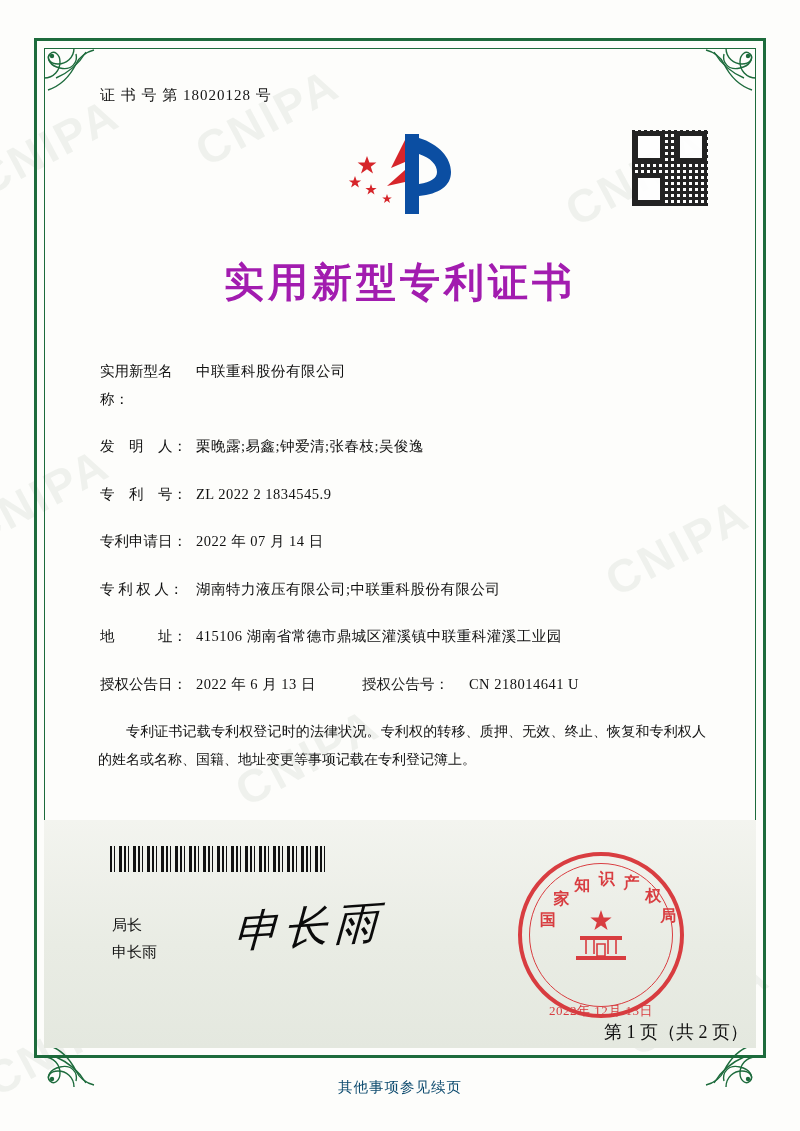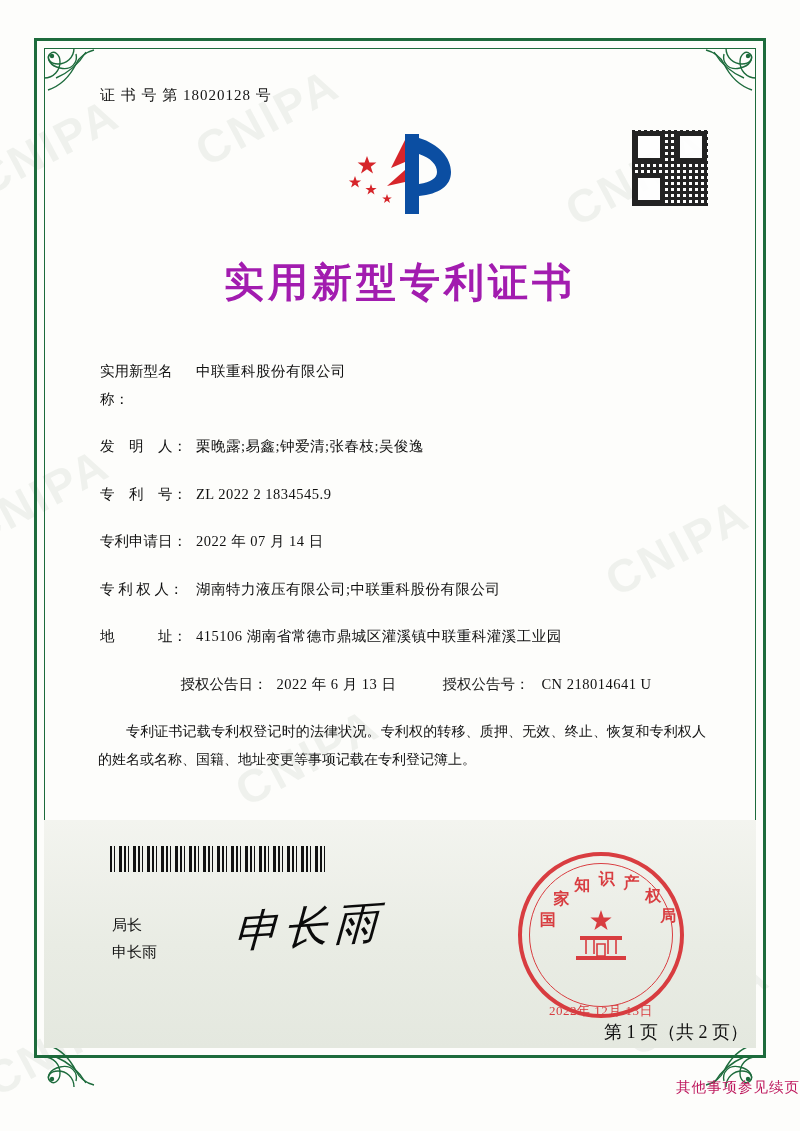--- a/index.html
+++ b/index.html
@@ -133,39 +133,38 @@
   .fields {
     margin-top: 48px;
     padding-left: 32px;
     font-size: 14.5px;
     line-height: 1.9;
   }
   .field-row {
     display: flex;
     align-items: baseline;
     margin-bottom: 20px;
-    justify-content: center;
   }
   .field-label {
     width: 96px;
     flex: 0 0 96px;
     letter-spacing: 0px;
     color: #111;
   }
   .field-value {
     flex: 1;
     color: #111;
     letter-spacing: 0.5px;
   }
   .field-row.pair .field-value { flex: 0 0 auto; }
   .pair-gap { width: 46px; flex: 0 0 46px; }
   .pair-label {
     flex: 0 0 auto;
     letter-spacing: 0px;
-    margin-right: 12px;
+    margin-right: 20px;
   }
 
   .paragraphs {
     margin-top: 18px;
     padding: 0 26px 0 30px;
     font-size: 14px;
     line-height: 2.0;
     text-align: justify;
     color: #111;
   }
@@ -274,24 +273,24 @@
     top: 200px;
     text-align: right;
     font-size: 18px;
     color: #111;
   }
 
   .footer-note {
     position: absolute;
     left: 0; right: 0;
     top: 1078px;
-    text-align: right;
+    text-align: center;
     font-size: 14.5px;
     letter-spacing: 1px;
-    color: #be185d;
+    color: #0c4a6e;
   }
 </style>
 </head>
 <body>
 
 <div class="page">
 
   <div class="watermark-layer">
     <div class="wm" style="left:-30px; top:120px;">CNIPA</div>
     <div class="wm" style="left:190px; top:90px;">CNIPA</div>

